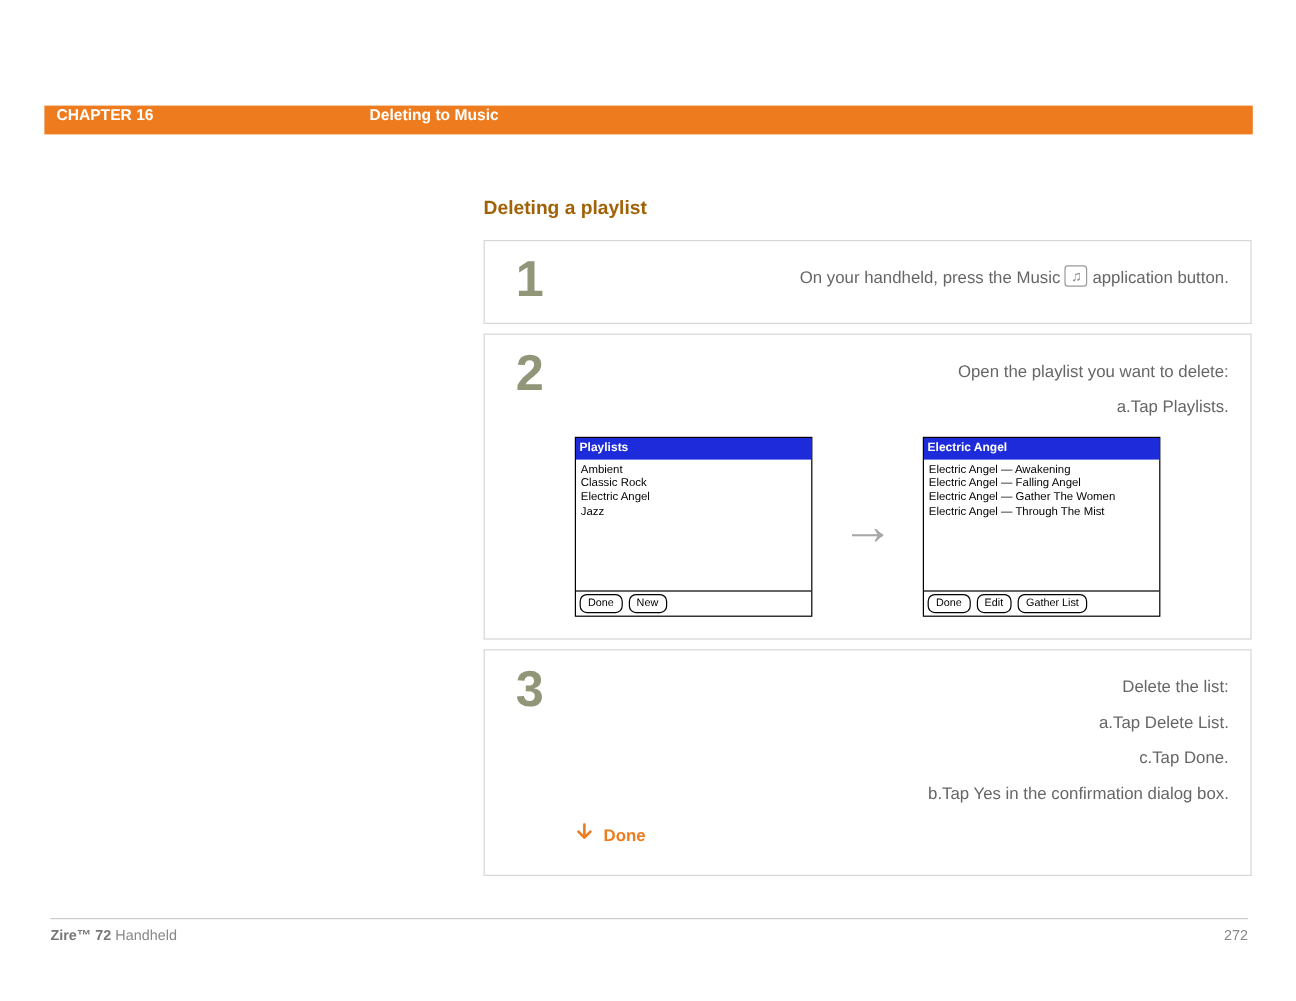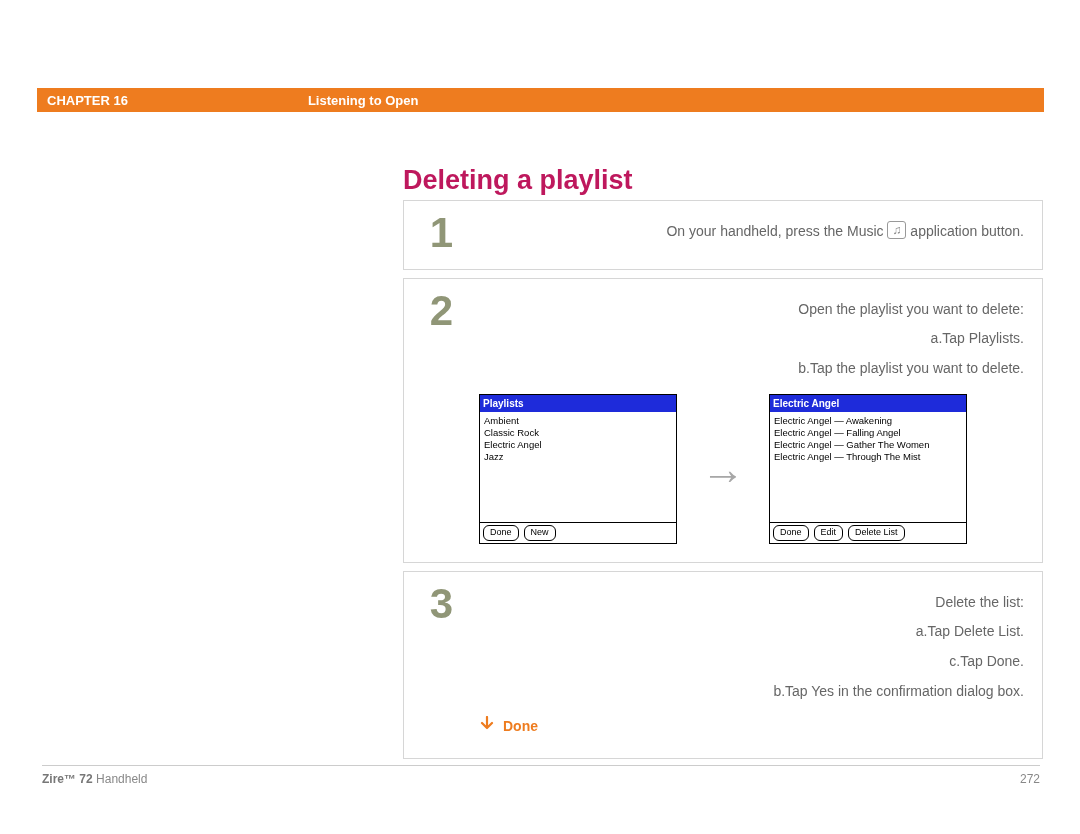--- a/index.html
+++ b/index.html
@@ -12,35 +12,34 @@
     position: relative;
   }
   .header-bar {
     position: absolute;
     top: 88px;
     left: 37px;
     right: 36px;
     height: 24px;
     background: #ee7c1f;
     display: flex;
-    align-items: center;
     color: #fff;
     font-size: 13px;
     font-weight: bold;
   }
   .header-chapter { margin-left: 10px; }
   .header-title { margin-left: 180px; }
 
   .section-title {
     position: absolute;
     top: 165px;
     left: 403px;
-    font-size: 27px;
-    font-weight: bold;
-    color: #be185d;
+    font-size: 16px;
+    font-weight: bold;
+    color: #a16207;
   }
 
   .steps {
     position: absolute;
     top: 200px;
     left: 403px;
     width: 640px;
   }
   .step {
     border: 1px solid #d6d6d6;
@@ -155,21 +154,21 @@
     color: #888;
   }
   .footer .prod { }
   .footer .bold { font-weight: bold; color: #777; }
 </style>
 </head>
 <body>
 
 <div class="header-bar">
   <span class="header-chapter">CHAPTER 16</span>
-  <span class="header-title">Listening to Open</span>
+  <span class="header-title">Deleting to Music</span>
 </div>
 
 <div class="section-title">Deleting a playlist</div>
 
 <div class="steps">
 
   <div class="step">
     <div class="step-num">1</div>
     <div class="step-body">
       <p>
@@ -178,21 +177,20 @@
         <span> application button.</span>
       </p>
     </div>
   </div>
 
   <div class="step">
     <div class="step-num">2</div>
     <div class="step-body">
       <p>Open the playlist you want to delete:</p>
       <p class="sub"><span class="sub-letter">a.</span><span>Tap Playlists.</span></p>
-      <p class="sub"><span class="sub-letter">b.</span><span>Tap the playlist you want to delete.</span></p>
 
       <div class="screens">
         <div class="handheld-screen">
           <div class="hh-title">Playlists</div>
           <div class="hh-content">
             <div>Ambient</div>
             <div>Classic Rock</div>
             <div>Electric Angel</div>
             <div>Jazz</div>
           </div>
@@ -208,21 +206,21 @@
           <div class="hh-title">Electric Angel</div>
           <div class="hh-content">
             <div>Electric Angel — Awakening</div>
             <div>Electric Angel — Falling Angel</div>
             <div>Electric Angel — Gather The Women</div>
             <div>Electric Angel — Through The Mist</div>
           </div>
           <div class="hh-buttons">
             <span class="hh-btn">Done</span>
             <span class="hh-btn">Edit</span>
-            <span class="hh-btn">Delete List</span>
+            <span class="hh-btn">Gather List</span>
           </div>
         </div>
       </div>
     </div>
   </div>
 
   <div class="step">
     <div class="step-num">3</div>
     <div class="step-body">
       <p>Delete the list:</p>

